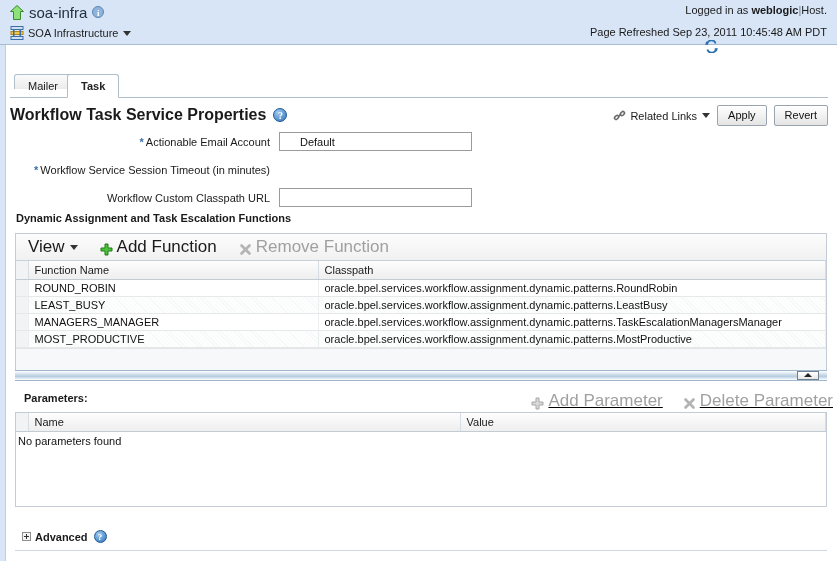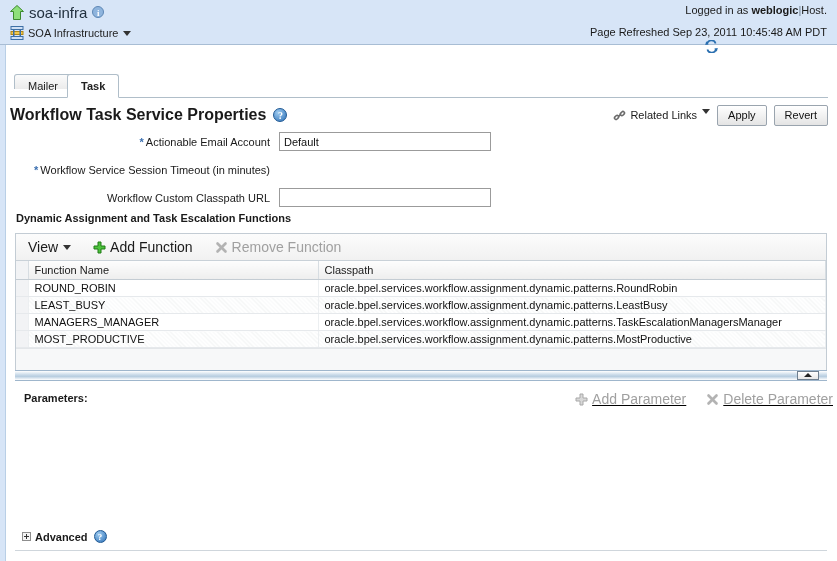--- a/index.html
+++ b/index.html
@@ -227,21 +227,21 @@
   .title-actions {
     position: absolute;
     right: 9px;
     top: 105px;
     display: flex;
     align-items: center;
     gap: 7px;
   }
   .related-links {
     display: flex;
-    align-items: flex-start;
+    align-items: center;
     font-size: 11px;
     color: #1a1a1a;
     cursor: pointer;
     white-space: nowrap;
   }
   .link-icon {
     width: 13px;
     height: 13px;
     margin-right: 4px;
   }
@@ -279,27 +279,27 @@
     color: #1a1a1a;
     padding-right: 9px;
     white-space: nowrap;
   }
   .req-star {
     color: #3b6fb0;
     font-weight: bold;
     margin-right: 2px;
   }
   .field-input {
-    width: 212px;
+    width: 193px;
     height: 19px;
     border: 1px solid #9b9b9b;
     box-sizing: border-box;
     font-size: 11px;
     font-family: "Liberation Sans", sans-serif;
-    padding: 1px 4px;
+    padding: 1px 20px;
     color: #111111;
     background: #ffffff;
   }
   .field-input.numeric { text-align: right; }
 
   
   .section-head {
     position: absolute;
     left: 16px;
     top: 212px;
@@ -323,21 +323,21 @@
     background: linear-gradient(#fcfcfc, #f1f1f1);
     border-bottom: 1px solid #c9d1d8;
     display: flex;
     align-items: center;
     padding-left: 12px;
     box-sizing: border-box;
   }
   .tb-item {
     display: flex;
     align-items: center;
-    font-size: 14px;
+    font-size: 17px;
     color: #1a1a1a;
     margin-right: 22px;
     cursor: pointer;
     white-space: nowrap;
   }
   .tb-item.disabled { color: #a0a0a0; cursor: default; }
   .tb-icon { width: 13px; height: 13px; margin-right: 4px; }
 
   table.grid {
     width: 100%;
@@ -687,20 +687,37 @@
           <g stroke="#b3b3b3" stroke-width="2.6" stroke-linecap="round">
             <line x1="2.5" y1="2.5" x2="10.5" y2="10.5"></line>
             <line x1="10.5" y1="2.5" x2="2.5" y2="10.5"></line>
           </g>
         </svg>
       </span>
       <span>Delete Parameter</span>
     </div>
   </div>
 
+  <div class="param-panel">
+    <table class="grid">
+      <colgroup>
+        <col style="width:12px">
+        <col style="width:432px">
+        <col>
+      </colgroup>
+      <thead>
+        <tr>
+          <th class="selcol"></th>
+          <th>Name</th>
+          <th>Value</th>
+        </tr>
+      </thead>
+    </table>
+    <div class="empty-msg">No parameters found</div>
+  </div>
 
   <div class="advanced">
     <span class="expand-box"></span>
     <span>Advanced</span>
     <span class="help-icon">?</span>
   </div>
   <div class="adv-rule"></div>
 
 </div>
 

